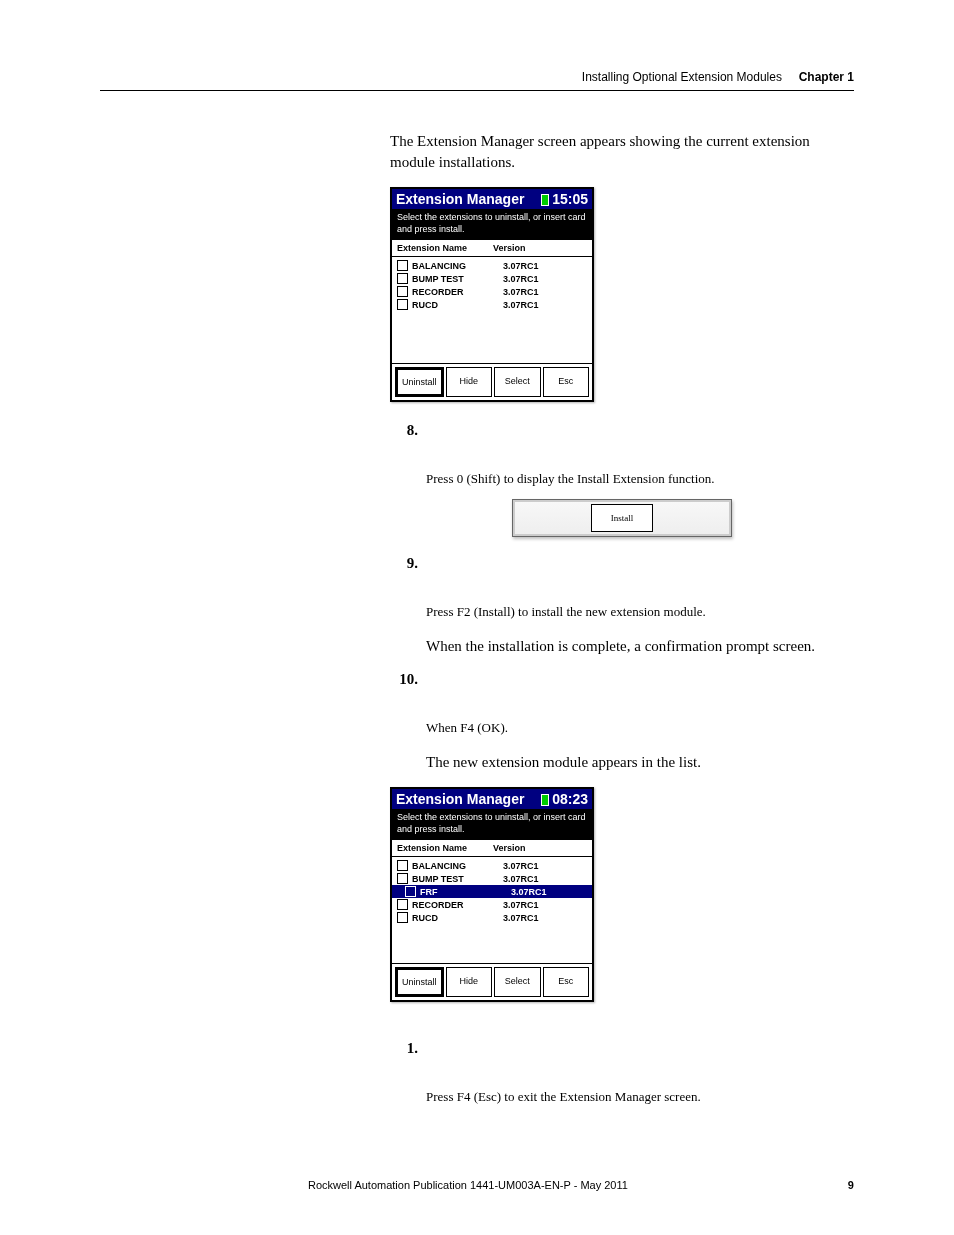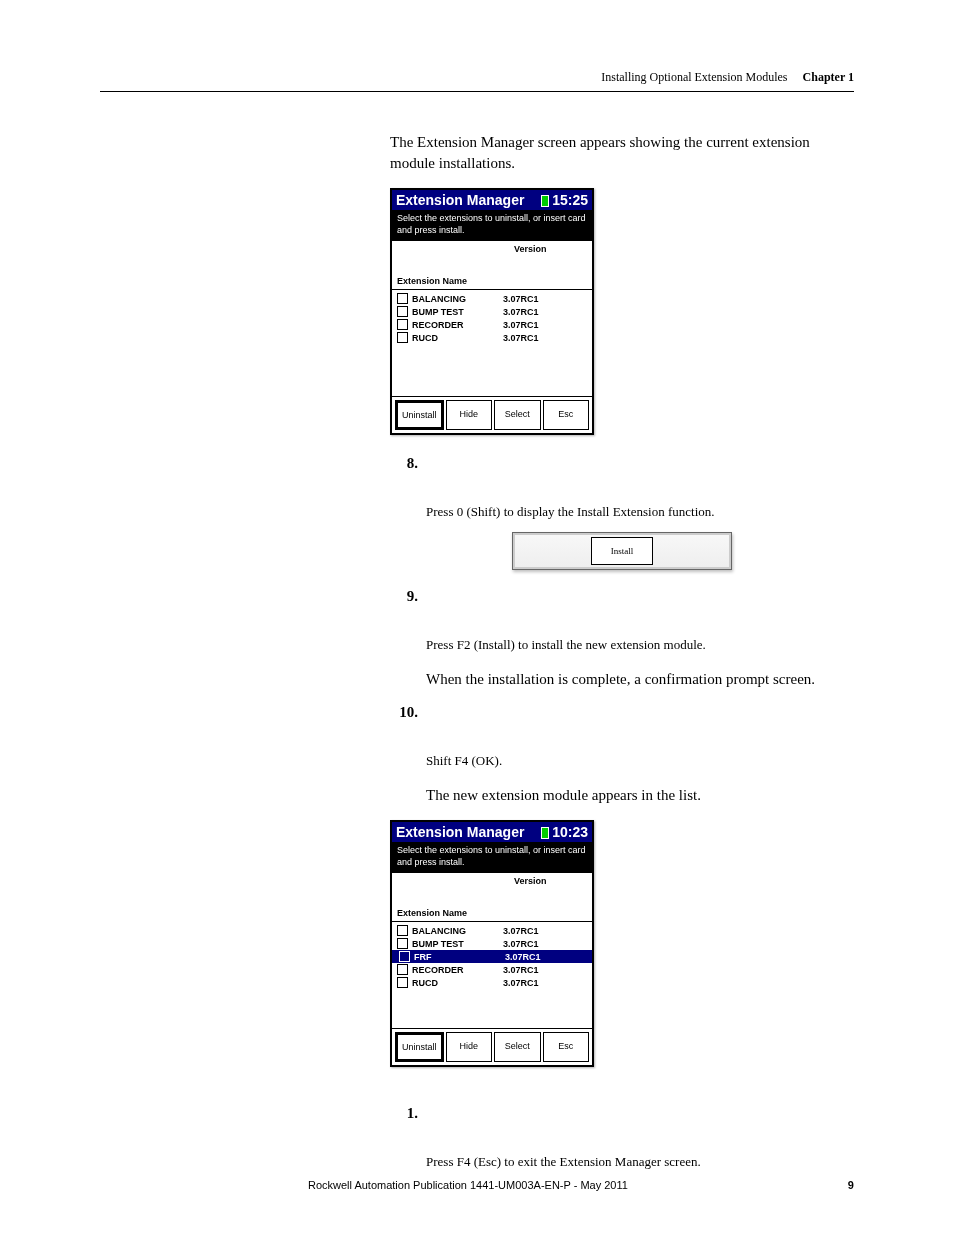--- a/index.html
+++ b/index.html
@@ -16,21 +16,21 @@
     padding: 70px 100px 40px 100px;
     box-sizing: border-box;
     height: 100%;
     position: relative;
   }
   .header-line {
     border-bottom: 1px solid #000;
     margin-bottom: 40px;
     padding-bottom: 6px;
     text-align: right;
-    font-family: Liberation Serif, serif;
+    font-family: Liberation Sans, sans-serif;
     font-size: 12px;
   }
   .header-line .bold { font-weight: bold; }
   .content-col {
     margin-left: 290px;
   }
   .body-text {
     font-size: 15px;
     line-height: 1.4;
     margin-bottom: 14px;
@@ -78,37 +78,37 @@
     font-size: 9px;
     line-height: 1.3;
   }
   .ss-table-head {
     display: flex;
     border-bottom: 1px solid #000;
     font-weight: bold;
     padding: 3px 5px;
     background:#fff;
   }
-  .ss-table-head .col1 { width: 117px; margin-top: 32px; }
+  .ss-table-head .col1 { width: 96px; }
   .ss-table-body {
     padding: 2px 5px 4px 5px;
     min-height: 100px;
     background:#fff;
   }
   .ss-row {
     display: flex;
     align-items: center;
     font-weight: bold;
     padding: 1px 0;
   }
   .ss-row.selected {
     background: #000080;
     color: #fff;
     margin: 0 -5px;
-    padding: 1px 7px;
+    padding: 1px 13px;
   }
   .ss-checkbox {
     width: 9px; height: 9px;
     border: 1px solid #000;
     margin-right: 4px;
     display:inline-block;
     background:#fff;
   }
   .ss-row.selected .ss-checkbox { border-color:#fff; background:transparent;}
   .ss-row .col1 { width: 106px; display:flex; align-items:center;}
@@ -170,21 +170,21 @@
     <span class="bold">Chapter 1</span>
   </div>
 
   <div class="content-col">
 
     <p class="body-text">The Extension Manager screen appears showing the current extension module installations.</p>
 
     <div class="screenshot">
       <div class="ss-titlebar">
         <span>Extension Manager</span>
-        <span><span class="battery-icon"></span><span>15:25</span></span>
+        <span><span class="battery-icon"></span><span>15:05</span></span>
       </div>
       <div class="ss-instruction">Select the extensions to uninstall, or insert card and press install.</div>
       <div class="ss-table-head">
         <span class="col1">Extension Name</span>
         <span>Version</span>
       </div>
       <div class="ss-table-body">
         <div class="ss-row">
             <span class="col1">
               <span class="ss-checkbox"></span>
@@ -235,29 +235,29 @@
 
     <div class="step-row">
       <div class="step-num">9.</div>
       <div class="step-text">Press F2 (Install) to install the new extension module.</div>
     </div>
 
     <p class="body-text" style="margin-left:36px;">When the installation is complete, a confirmation prompt screen.</p>
 
     <div class="step-row">
       <div class="step-num">10.</div>
-      <div class="step-text">Shift F4 (OK).</div>
+      <div class="step-text">When F4 (OK).</div>
     </div>
 
     <p class="body-text" style="margin-left:36px;">The new extension module appears in the list.</p>
 
     <div class="screenshot">
       <div class="ss-titlebar">
         <span>Extension Manager</span>
-        <span><span class="battery-icon"></span><span>10:23</span></span>
+        <span><span class="battery-icon"></span><span>08:23</span></span>
       </div>
       <div class="ss-instruction">Select the extensions to uninstall, or insert card and press install.</div>
       <div class="ss-table-head">
         <span class="col1">Extension Name</span>
         <span>Version</span>
       </div>
       <div class="ss-table-body">
         <div class="ss-row">
             <span class="col1">
               <span class="ss-checkbox"></span>

